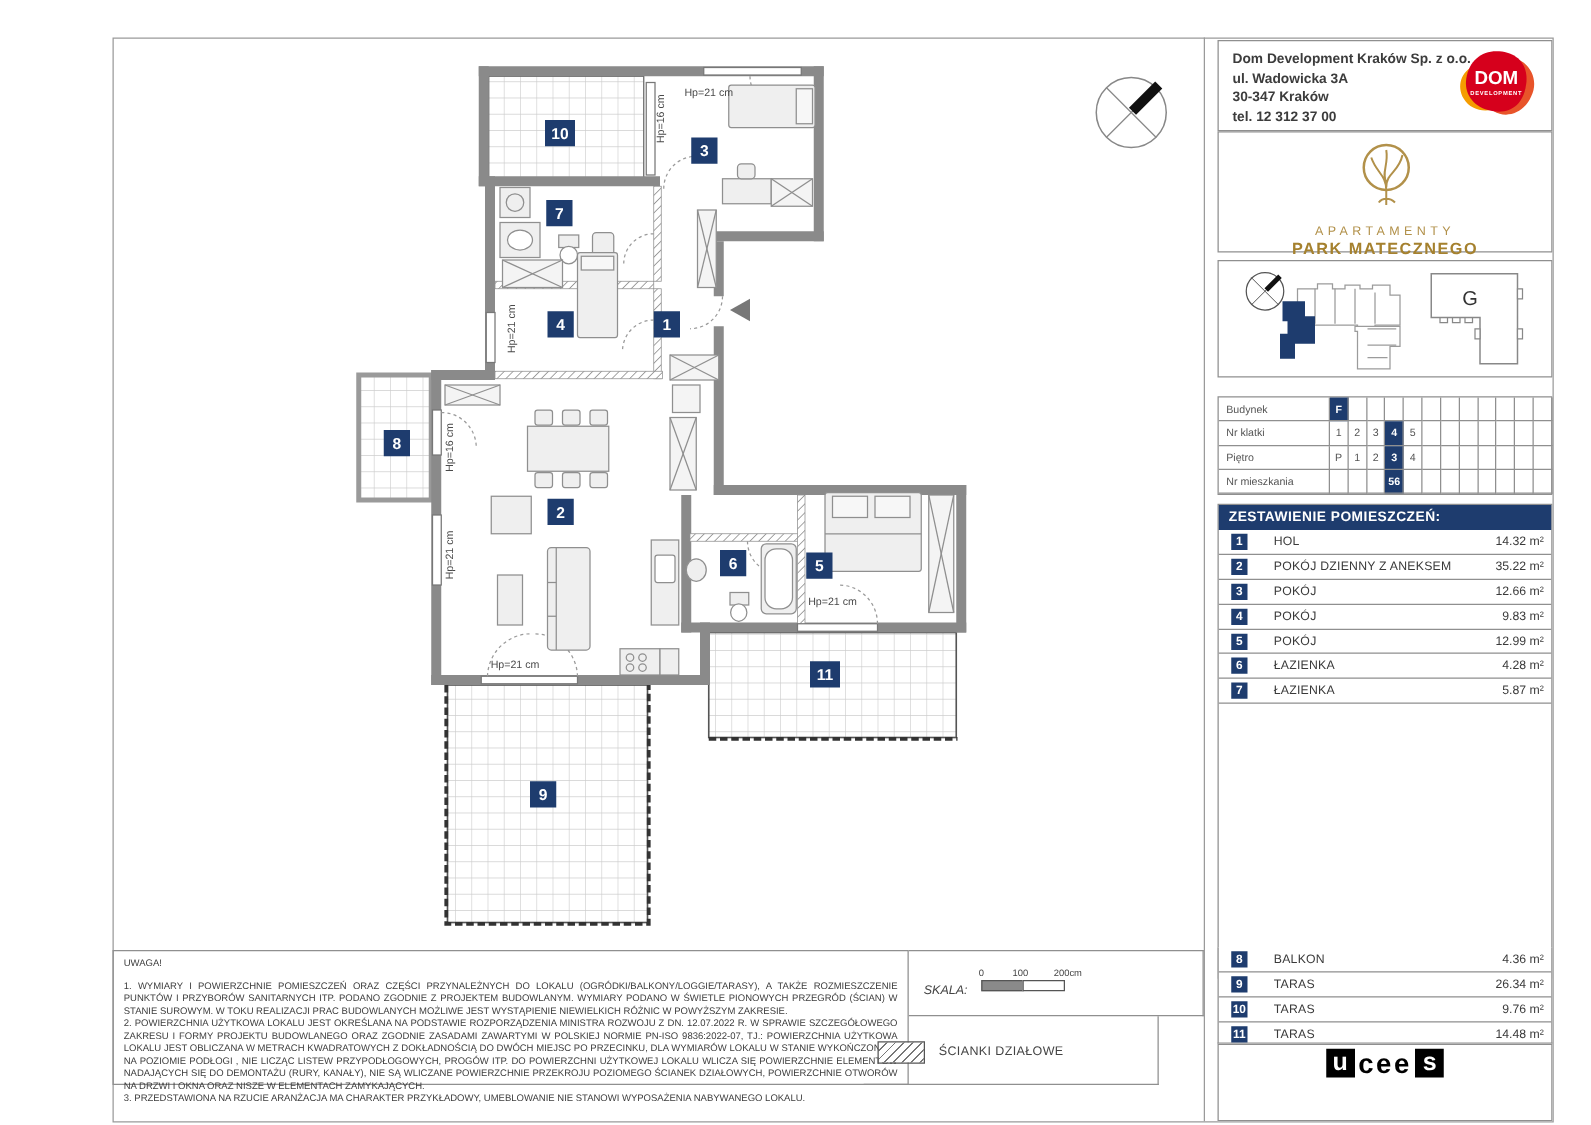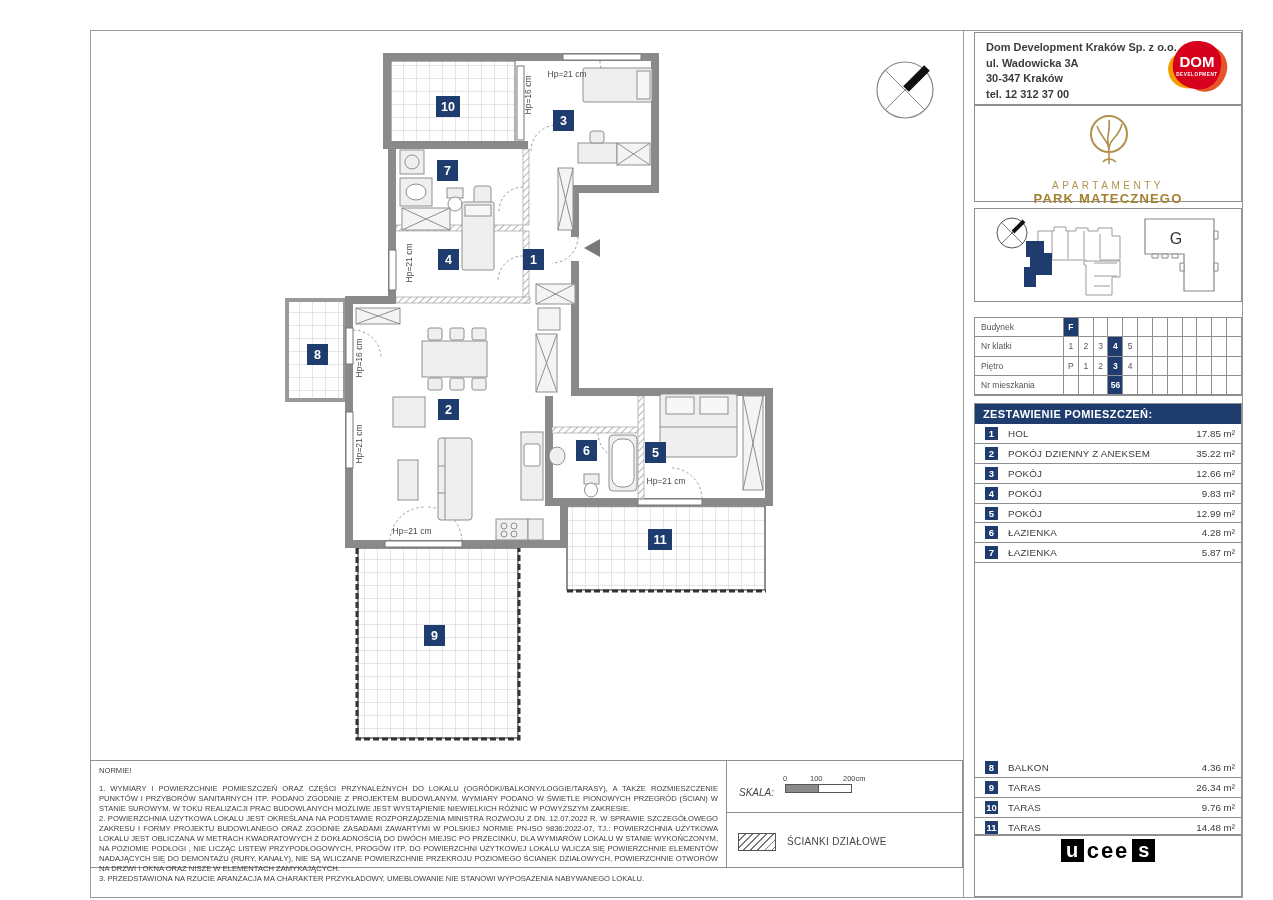--- a/index.html
+++ b/index.html
@@ -23,21 +23,21 @@
   .ugrid .cell{border-right:1px solid #8f8f8f;border-bottom:1px solid #8f8f8f;font-size:8.5px;color:#555;
      display:flex;align-items:center;justify-content:center;box-sizing:border-box;}
   .ugrid .lab{justify-content:flex-start;padding-left:6px;}
   .ugrid .hl{background:#1e3c6e;color:#fff;font-weight:bold;}
   #zest-box{top:373px;height:380px;border:1px solid #8f8f8f;}
   .navy-bar{background:#1e3c6e;color:#fff;font-weight:bold;font-size:11px;letter-spacing:.4px;
      display:flex;align-items:center;padding:0 8px;height:20px;}
   .r-row{display:flex;align-items:center;height:18.9px;border-bottom:1px solid #8f8f8f;padding:0 6px 0 10px;}
   .r-badge{background:#1e3c6e;color:#fff;font-size:9.5px;font-weight:bold;width:13px;height:13px;
      display:flex;align-items:center;justify-content:center;flex:0 0 13px;}
-  .r-label{font-size:9.8px;color:#3a3a3a;margin-left:10px;flex:1;letter-spacing:.2px;}
+  .r-label{font-size:9.8px;color:#3a3a3a;margin-left:21px;flex:1;letter-spacing:.2px;}
   .r-area{font-size:9.8px;color:#3a3a3a;}
   #pow-bar{top:707px;height:21px;left:10px;width:268px;position:absolute;background:#1e3c6e;color:#fff;
      display:flex;align-items:center;justify-content:space-between;padding:0 12px 0 8px;box-sizing:border-box;}
   #pow-bar .pl{font-size:11px;font-weight:bold;letter-spacing:.3px;}
   #pow-bar .pv{font-size:12px;font-weight:bold;}
   #outdoor-box{top:728px;height:77px;border:1px solid #8f8f8f;border-top:none;}
   #ucees-box{top:805px;height:62px;display:flex;align-items:flex-start;justify-content:center;border:1px solid #8f8f8f;}
   .uc{display:flex;align-items:center;gap:3px;margin-top:3px;}
   .uc .bx{background:#000;color:#fff;font-weight:bold;font-size:20px;width:23px;height:23px;
      display:flex;align-items:center;justify-content:center;}
@@ -46,21 +46,21 @@
   
   #uwaga-box{left:90px;top:760px;width:637px;height:108px;border:1px solid #8f8f8f;box-sizing:border-box;}
   #uwaga-box .nt{margin:5px 8px;font-size:7.6px;color:#3d3d3d;line-height:1.32;text-align:justify;}
   #uwaga-box .nt p{margin:0 0 0 0;}
   #uwaga-box .nt .ttl{margin-bottom:8px;}
   #skala-box{left:727px;top:760px;width:236px;height:53px;border:1px solid #8f8f8f;border-left:none;box-sizing:border-box;}
   #skala-label{position:absolute;left:12px;top:26px;font-size:10px;color:#444;font-style:italic;}
   .sb-tick{position:absolute;top:13px;font-size:7.5px;color:#444;}
   #sb-seg1{position:absolute;left:58px;top:23px;width:32px;height:7px;background:#8a8a8a;border:1px solid #555;}
   #sb-seg2{position:absolute;left:91px;top:23px;width:32px;height:7px;background:#fff;border:1px solid #555;}
-  #scianki-box{left:727px;top:813px;width:236px;height:55px;border:1px solid #8f8f8f;border-left:none;border-top:none;box-sizing:border-box;text-decoration:underline;}
+  #scianki-box{left:691px;top:813px;width:236px;height:55px;border:1px solid #8f8f8f;border-left:none;border-top:none;box-sizing:border-box;text-decoration:underline;}
   #hatch-swatch{position:absolute;left:11px;top:20px;width:36px;height:16px;border:1px solid #555;
      background:repeating-linear-gradient(135deg,#fff,#fff 4px,#777 4px,#777 5px);}
   #scianki-label{position:absolute;left:60px;top:23px;font-size:10px;color:#444;letter-spacing:.3px;}
 
   svg text{font-family:"Liberation Sans", sans-serif;}
   .hp{font-size:8.5px;fill:#4a4a4a;}
   .badge-t{font-size:12.5px;font-weight:bold;fill:#ffffff;text-anchor:middle;}
 </style>
 </head>
 <body>
@@ -400,21 +400,21 @@
           <div class="cell"></div>
         </div>
     </div>
 
     <div id="zest-box" class="pbox">
       <div class="navy-bar">ZESTAWIENIE POMIESZCZEŃ:</div>
       <div>
           <div class="r-row">
             <span class="r-badge">1</span>
             <span class="r-label">HOL</span>
-            <span class="r-area">17.85 m²</span>
+            <span class="r-area">14.32 m²</span>
           </div>
           <div class="r-row">
             <span class="r-badge">2</span>
             <span class="r-label">POKÓJ DZIENNY Z ANEKSEM</span>
             <span class="r-area">35.22 m²</span>
           </div>
           <div class="r-row">
             <span class="r-badge">3</span>
             <span class="r-label">POKÓJ</span>
             <span class="r-area">12.66 m²</span>
@@ -472,21 +472,21 @@
       <div class="uc">
         <span class="bx">u</span>
         <span class="ol">cee</span>
         <span class="bx">s</span>
       </div>
     </div>
   </div>
 
   <div id="uwaga-box" class="abs">
     <div class="nt">
-      <p class="ttl">NORMIE!</p>
+      <p class="ttl">UWAGA!</p>
       <p>1. WYMIARY I POWIERZCHNIE POMIESZCZEŃ ORAZ CZĘŚCI PRZYNALEŻNYCH DO LOKALU (OGRÓDKI/BALKONY/LOGGIE/TARASY), A TAKŻE ROZMIESZCZENIE PUNKTÓW I PRZYBORÓW SANITARNYCH ITP. PODANO ZGODNIE Z PROJEKTEM BUDOWLANYM. WYMIARY PODANO W ŚWIETLE PIONOWYCH PRZEGRÓD (ŚCIAN) W STANIE SUROWYM. W TOKU REALIZACJI PRAC BUDOWLANYCH MOŻLIWE JEST WYSTĄPIENIE NIEWIELKICH RÓŻNIC W POWYŻSZYM ZAKRESIE.</p>
       <p>2. POWIERZCHNIA UŻYTKOWA LOKALU JEST OKREŚLANA NA PODSTAWIE ROZPORZĄDZENIA MINISTRA ROZWOJU Z DN. 12.07.2022 R. W SPRAWIE SZCZEGÓŁOWEGO ZAKRESU I FORMY PROJEKTU BUDOWLANEGO ORAZ ZGODNIE ZASADAMI ZAWARTYMI W POLSKIEJ NORMIE PN-ISO 9836:2022-07, TJ.: POWIERZCHNIA UŻYTKOWA LOKALU JEST OBLICZANA W METRACH KWADRATOWYCH Z DOKŁADNOŚCIĄ DO DWÓCH MIEJSC PO PRZECINKU, DLA WYMIARÓW LOKALU W STANIE WYKOŃCZONYM, NA POZIOMIE PODŁOGI , NIE LICZĄC LISTEW PRZYPODŁOGOWYCH, PROGÓW ITP. DO POWIERZCHNI UŻYTKOWEJ LOKALU WLICZA SIĘ POWIERZCHNIE ELEMENTÓW NADAJĄCYCH SIĘ DO DEMONTAŻU (RURY, KANAŁY), NIE SĄ WLICZANE POWIERZCHNIE PRZEKROJU POZIOMEGO ŚCIANEK DZIAŁOWYCH, POWIERZCHNIE OTWORÓW NA DRZWI I OKNA ORAZ NISZE W ELEMENTACH ZAMYKAJĄCYCH.</p>
       <p>3. PRZEDSTAWIONA NA RZUCIE ARANŻACJA MA CHARAKTER PRZYKŁADOWY, UMEBLOWANIE NIE STANOWI WYPOSAŻENIA NABYWANEGO LOKALU.</p>
     </div>
   </div>
 
   <div id="skala-box" class="abs">
     <span id="skala-label">SKALA:</span>
     <span class="sb-tick" style="left:56px;">0</span>
     <span class="sb-tick" style="left:83px;">100</span>

